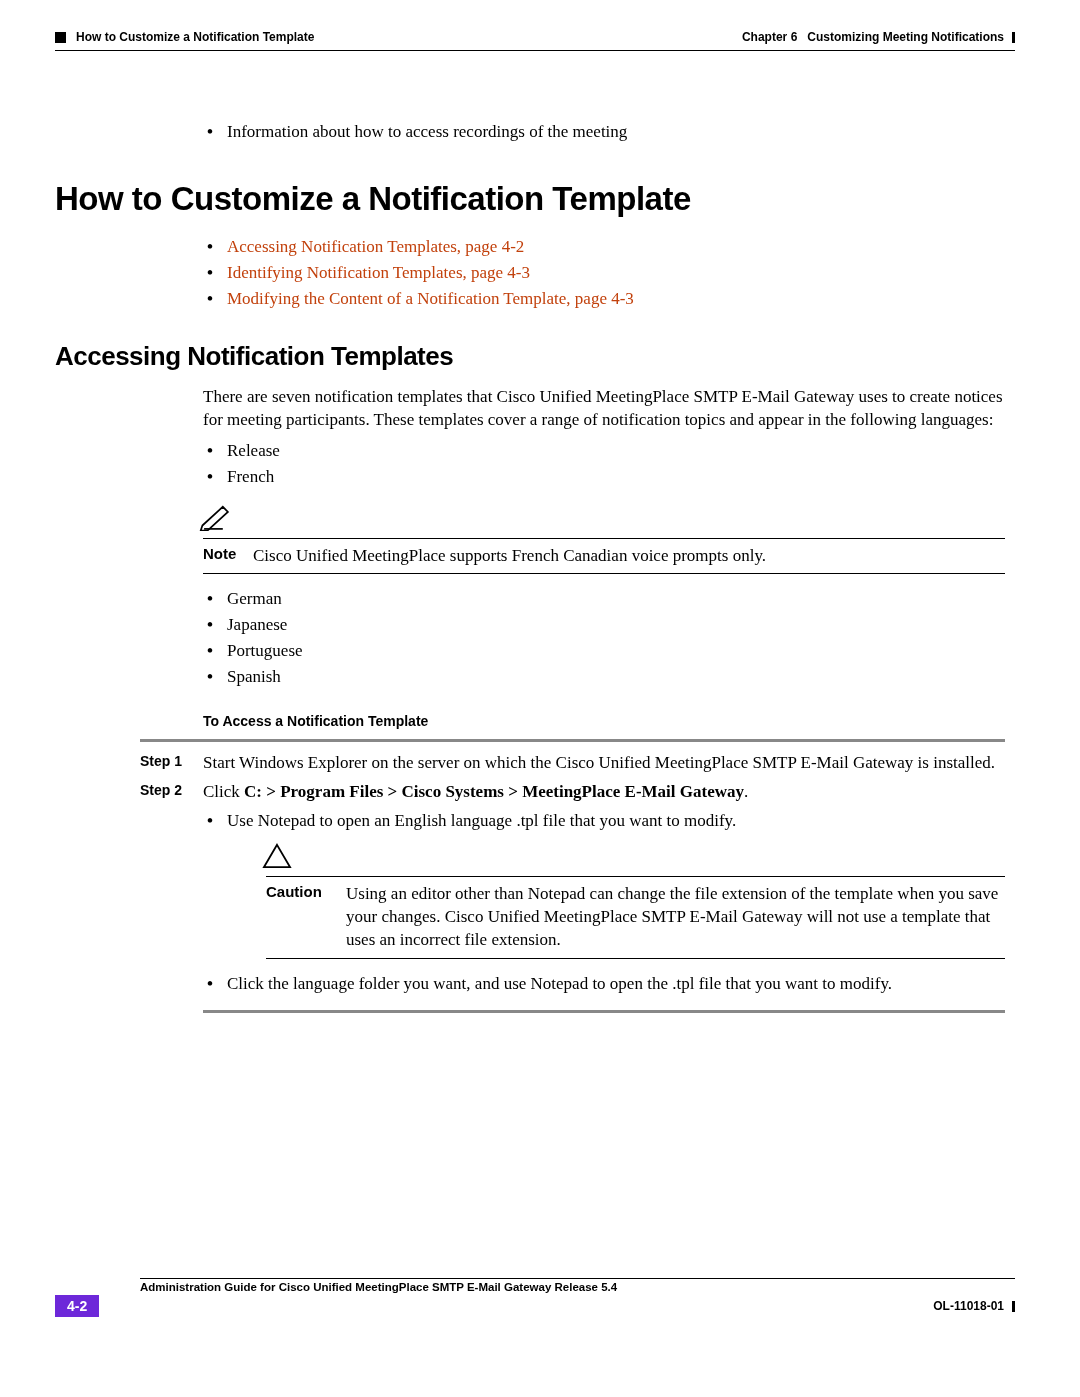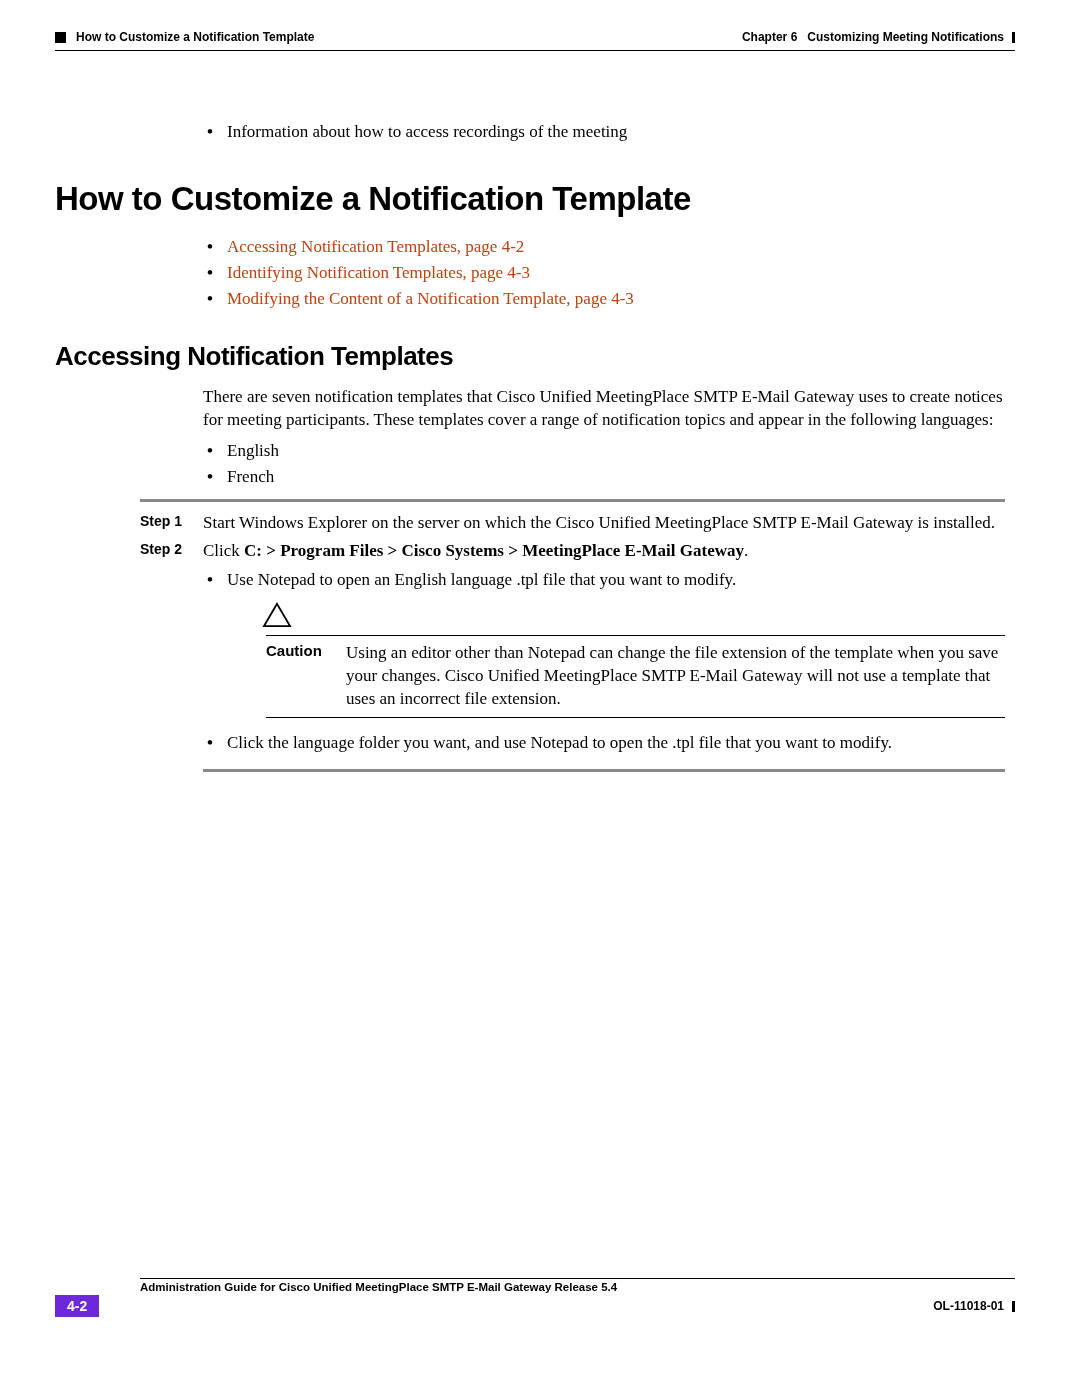--- a/index.html
+++ b/index.html
@@ -270,26 +270,48 @@
       <li><span class="link">Identifying Notification Templates, page 4-3</span></li>
       <li><span class="link">Modifying the Content of a Notification Template, page 4-3</span></li>
     </ul>
   </div>
 
   <h2 class="h2">Accessing Notification Templates</h2>
 
   <div class="body-indent">
     <p>There are seven notification templates that Cisco Unified MeetingPlace SMTP E-Mail Gateway uses to create notices for meeting participants. These templates cover a range of notification topics and appear in the following languages:</p>
     <ul class="bullets">
-      <li>English</li>
+      <li>Release</li>
       <li>French</li>
     </ul>
   </div>
 
-
+  <div class="note-block">
+    <svg class="note-icon" viewBox="0 0 40 32">
+      <path d="M4 26 L28 4 L34 10 L10 32 L2 32 Z" fill="none" stroke="#000" stroke-width="2"></path>
+      <line x1="6" y1="30" x2="28" y2="30" stroke="#000" stroke-width="2"></line>
+    </svg>
+    <div class="note-lines">
+      <div class="note-table">
+        <div class="note-label">Note</div>
+        <div class="note-text">Cisco Unified MeetingPlace supports French Canadian voice prompts only.</div>
+      </div>
+    </div>
+  </div>
+
+  <div class="body-indent" style="margin-top:14px;">
+    <ul class="bullets">
+      <li>German</li>
+      <li>Japanese</li>
+      <li>Portuguese</li>
+      <li>Spanish</li>
+    </ul>
+
+    <div class="subhead">To Access a Notification Template</div>
+  </div>
 
   <div class="steps">
     <hr class="steps-rule">
 
     <div class="step-row">
       <div class="step-label">Step 1</div>
       <div class="step-body">Start Windows Explorer on the server on which the Cisco Unified MeetingPlace SMTP E-Mail Gateway is installed.</div>
     </div>
 
     <div class="step-row">

